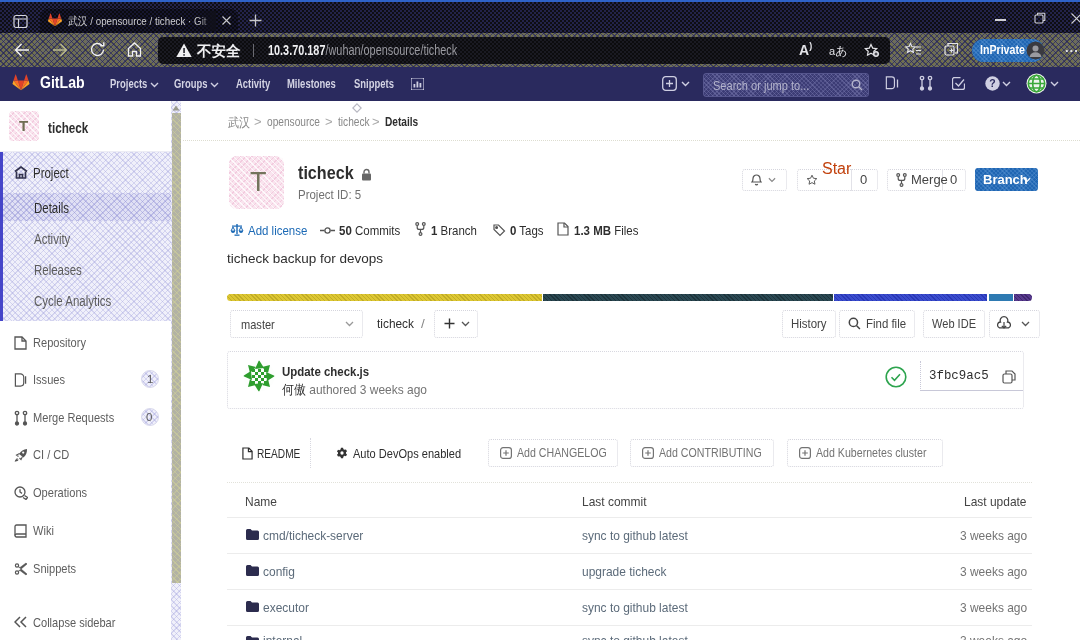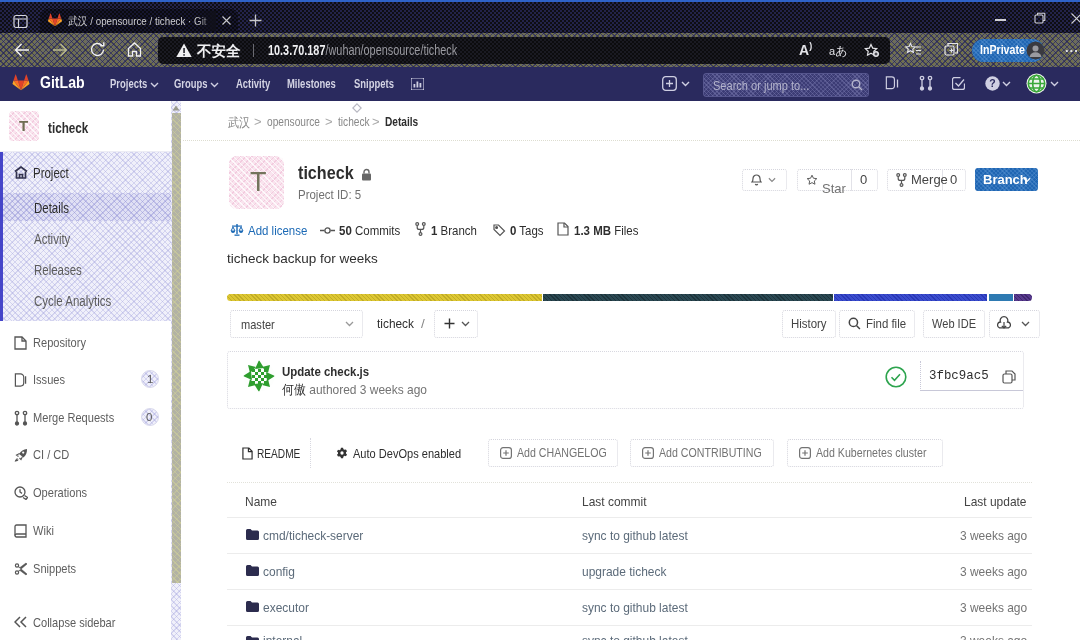--- a/index.html
+++ b/index.html
@@ -380,21 +380,21 @@
     <path d="M4.3 10a1.3 1.3 0 0 0 2.4 0"></path>
   </svg>
 <svg class="abs" style="left:768px;top:177px" width="8" height="6" viewBox="0 0 9 6" fill="none" stroke="#888" stroke-width="1.3">
     <path d="M1 1l3.5 3.5L8 1"></path>
   </svg>
 <div class="btn" style="left:797px;top:169px;width:81px;height:22px"></div>
 <div class="abs" style="left:851px;top:169px;width:1px;height:22px;background:#e2e2e8"></div>
 <svg class="abs" style="left:806px;top:174px" width="12" height="12" viewBox="0 0 15 15" fill="none" stroke="#555" stroke-width="1.2">
     <path d="M7.5 1.5l1.8 3.8 4.2.5-3.1 2.9.8 4.1-3.7-2-3.7 2 .8-4.1-3.1-2.9 4.2-.5z"></path>
   </svg>
-<div class="abs" style="left:822px;top:181px;color:#737373;font-size:13px">Star</div>
+<div class="abs" style="left:822px;top:160px;color:#c2410c;font-size:16px">Star</div>
 <div class="abs" style="left:860px;top:172px;color:#444;font-size:13px">0</div>
 <div class="btn" style="left:887px;top:169px;width:79px;height:22px"></div>
 <div class="abs" style="left:942px;top:169px;width:1px;height:22px;background:#e2e2e8"></div>
 <svg class="abs" style="left:896px;top:173px" width="11" height="14" viewBox="0 0 11 14" fill="none" stroke="#555" stroke-width="1.2">
     <circle cx="2.2" cy="2" r="1.4"></circle>
     <circle cx="8.8" cy="2" r="1.4"></circle>
     <circle cx="5.5" cy="12" r="1.4"></circle>
     <path d="M2.2 3.4v2c0 1.2 1 2 2 2h2.6c1 0 2-.8 2-2v-2M5.5 7.4v3.2"></path>
   </svg>
 <div class="abs" style="left:911px;top:172px;color:#444;font-size:13px">Merge</div>
@@ -429,21 +429,21 @@
     <path d="M1 5.5V1h4.5l6 6-4.5 4.5z"></path>
     <circle cx="3.6" cy="3.6" r="0.9" fill="#555"></circle>
   </svg>
 <div class="abs sx85" style="left:510px;top:223px;color:#2e2e2e;font-size:13.5px;white-space:nowrap"><b>0</b> Tags</div>
 <svg class="abs" style="left:557px;top:222px" width="12" height="14" viewBox="0 0 12 14" fill="none" stroke="#555" stroke-width="1.2">
     <path d="M1 1h6.5L11 4.5V13H1z"></path>
     <path d="M7 1v4h4"></path>
   </svg>
 <div class="abs sx85" style="left:574px;top:223px;color:#2e2e2e;font-size:13.5px;white-space:nowrap"><b>1.3 MB</b> Files</div>
 
-<div class="abs" style="left:227px;top:251px;color:#2e2e2e;font-size:13.5px;white-space:nowrap">ticheck backup for weeks</div>
+<div class="abs" style="left:227px;top:251px;color:#2e2e2e;font-size:13.5px;white-space:nowrap">ticheck backup for devops</div>
 
 <div class="abs" style="left:227px;top:294px;width:805px;height:7px;border-radius:4px;overflow:hidden">
 <div class="abs" style="left:0;top:0;width:315px;height:7px;background:#ddc732;background-image:repeating-linear-gradient(45deg,rgba(160,140,25,.45) 0 1px,transparent 1px 3px)"></div>
 <div class="abs" style="left:316px;top:0;width:290px;height:7px;background:#2a4852;background-image:repeating-linear-gradient(45deg,rgba(10,20,25,.4) 0 1px,transparent 1px 3px)"></div>
 <div class="abs" style="left:607px;top:0;width:153px;height:7px;background:#3a4ccd;background-image:repeating-linear-gradient(45deg,rgba(25,35,160,.5) 0 1px,transparent 1px 3px)"></div>
 <div class="abs" style="left:762px;top:0;width:24px;height:7px;background:#2e7ab2"></div>
 <div class="abs" style="left:787px;top:0;width:18px;height:7px;background:#583a8e;background-image:repeating-linear-gradient(45deg,rgba(40,20,80,.5) 0 1px,transparent 1px 3px)"></div>
 </div>
 
 <div class="btn" style="left:230px;top:310px;width:133px;height:28px"></div>

